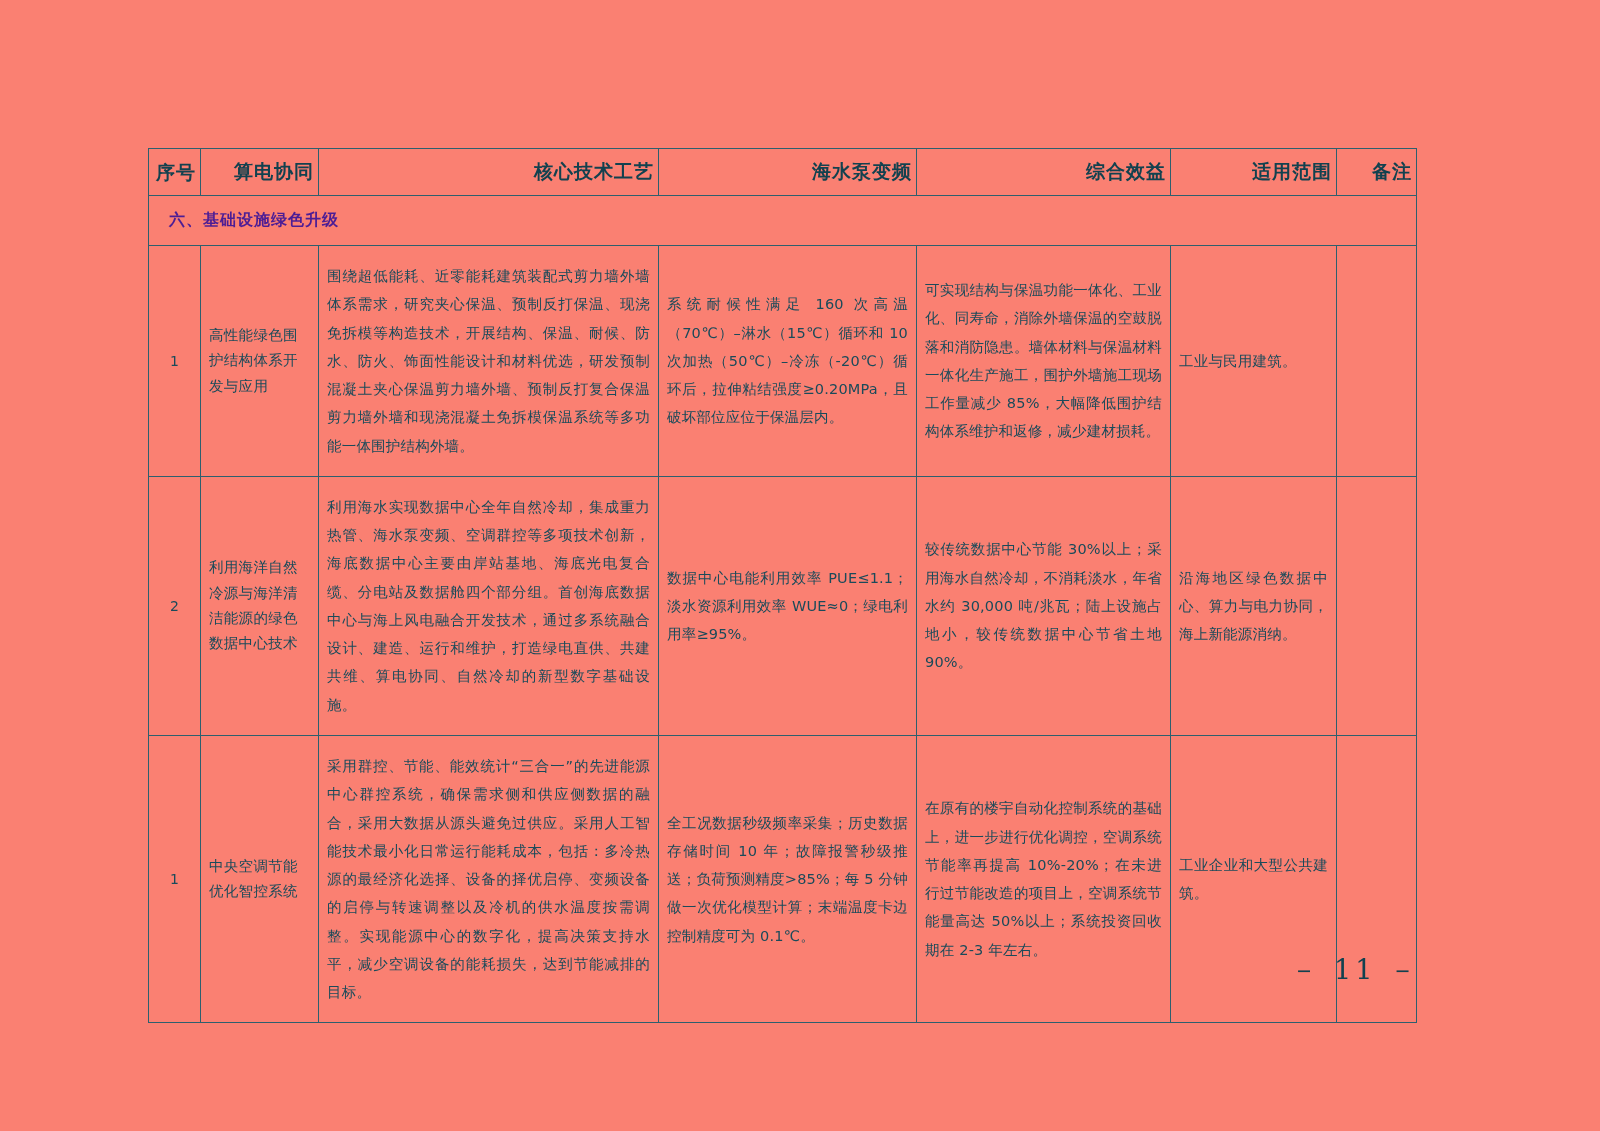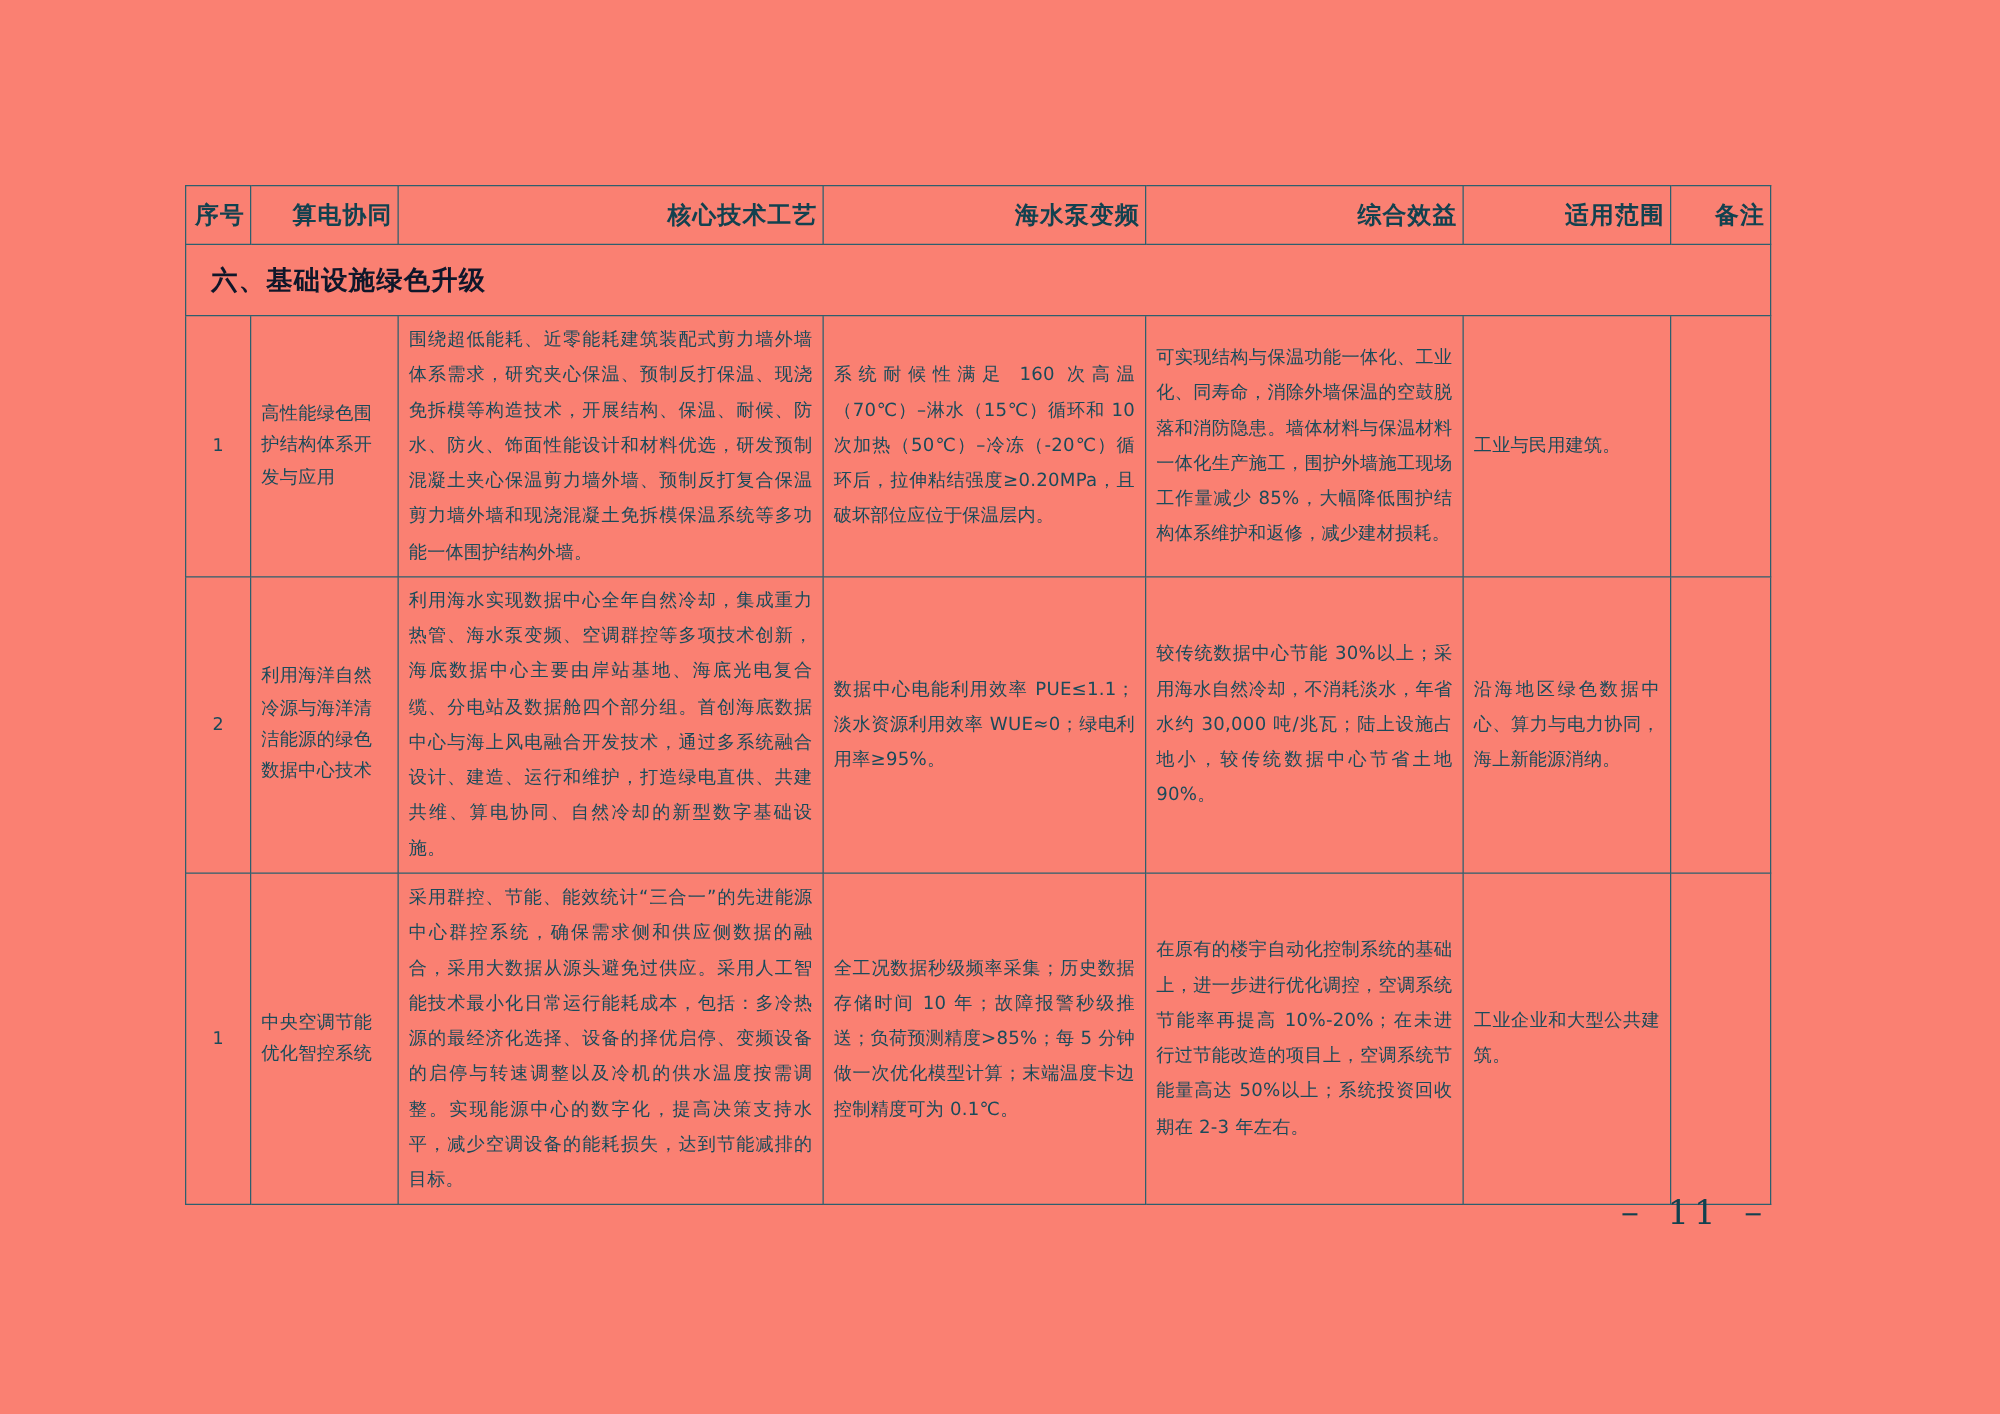--- a/index.html
+++ b/index.html
@@ -24,40 +24,40 @@
     position: absolute;
     left: 148px;
     top: 148px;
     width: 1268px;
     border-collapse: collapse;
     table-layout: fixed;
   }
   .doc-table td, .doc-table th {
     border: 1px solid #2d5f6e;
     vertical-align: middle;
-    padding: 5px 8px;
+    padding: 16px 8px;
     box-sizing: border-box;
   }
   .hdr td {
     text-align: right;
     font-weight: bold;
     font-size: 19px;
     letter-spacing: 1px;
     padding: 10px 4px;
     color: #12414f;
   }
   .hdr .two-line {
     line-height: 1.1;
   }
   .section-row td {
-    font-size: 21px;
+    font-size: 16px;
     font-weight: bold;
     letter-spacing: 1px;
     padding: 14px 6px 14px 20px;
-    color: #0f172a;
+    color: #4c1d95;
   }
   .cell-idx {
     text-align: center;
     font-size: 14px;
   }
   .cell-name {
     font-size: 14.5px;
     line-height: 1.75;
     text-align: left;
     letter-spacing: 0.3px;

